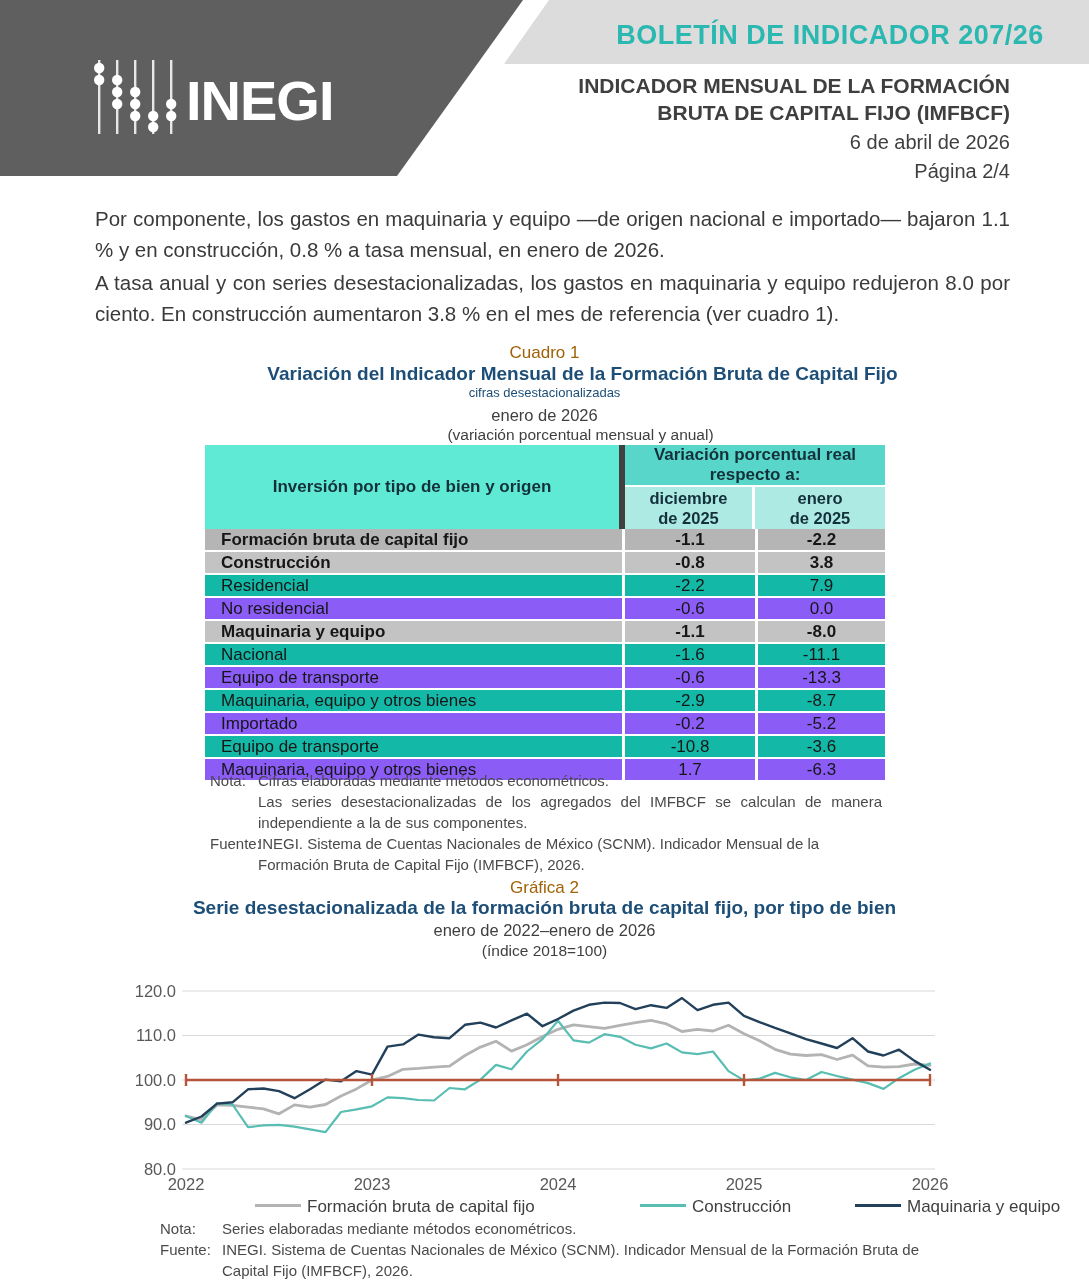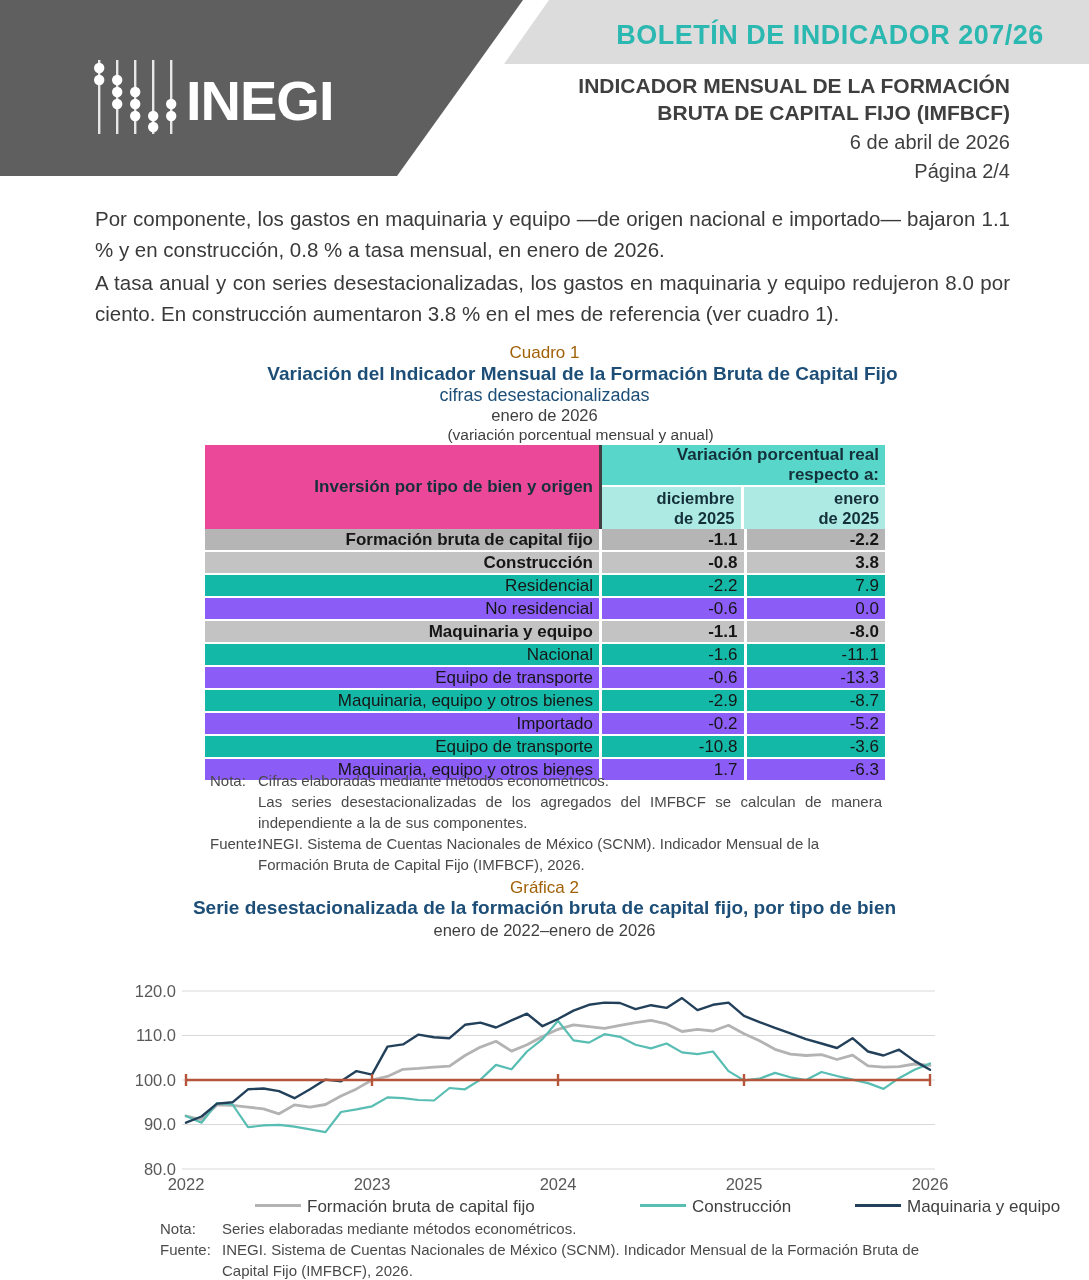--- a/index.html
+++ b/index.html
@@ -18,30 +18,30 @@
   .hdr-title .t{font-size:21px;font-weight:bold;color:#3f3f3f;line-height:27px;}
   .hdr-title .d{font-size:20px;color:#3f3f3f;line-height:26px;margin-top:3px;}
   .logo-svg{left:92px;top:56px;}
 
   
   .para{left:95px;width:915px;font-size:20.5px;line-height:31px;text-align:justify;color:#3a3a3a;}
 
   
   .c-lab{width:1089px;text-align:center;font-size:17px;color:#a16207;}
   .c-title{width:1089px;text-align:center;font-size:19px;font-weight:bold;color:#1d4e77;}
-  .c-sub-blue{width:1089px;text-align:center;font-size:18px;color:#1d4e77;}
+  .c-sub-blue{width:1089px;text-align:center;font-size:13px;color:#1d4e77;}
   .c-sub{width:1089px;text-align:center;font-size:16.5px;color:#3f3f3f;}
   .c-sub-sm{width:1089px;text-align:center;font-size:15.5px;color:#3f3f3f;}
 
   
   table.cuadro{left:205px;top:445px;position:absolute;width:680px;border-collapse:separate;
                border-spacing:0;font-size:17px;color:#161616;table-layout:fixed;}
-  table.cuadro th,table.cuadro td{padding:0 6px;text-align:right;}
-  .th-main{width:382px;background:#ec4899;font-weight:bold;text-align:center;vertical-align:middle;
-           border-right:3px solid #404040;font-size:17px;color:#14303a;}
+  table.cuadro th,table.cuadro td{padding:0 16px;}
+  .th-main{width:382px;background:#5eead4;font-weight:bold;text-align:center;vertical-align:middle;
+           border-right:6px solid #404040;font-size:17px;color:#14303a;}
   .th-band{background:#57d6c9;font-weight:bold;text-align:center;height:26px;font-size:17px;
            color:#14303a;border-bottom:2px solid #fff;}
   .th-sub{background:#aceae3;font-weight:bold;text-align:center;height:42px;line-height:20px;
           font-size:16.5px;color:#14303a;}
   .th-sub.first{border-right:3px solid #fff;}
   table.cuadro td{height:21px;border-bottom:2px solid #fff;}
   .c-label{text-align:left;border-right:3px solid #fff;}
   .c-val{text-align:center;width:147px;}
   .c-val + .c-val{border-left:3px solid #fff;}
   tr.r-total td{background:#b5b5b5;font-weight:bold;}
@@ -194,20 +194,21 @@
     <span class="note-lbl">Nota:</span>
     <div class="note-txt" style="left:48px;top:0;width:624px;">Cifras elaboradas mediante métodos econométricos.</div>
     <div class="note-txt" style="left:48px;top:21px;width:624px;text-align:justify;">Las series desestacionalizadas de los agregados del IMFBCF se calculan de manera independiente a la de sus componentes.</div>
     <span class="note-lbl" style="top:63px;">Fuente:</span>
     <div class="note-txt" style="left:48px;top:63px;width:624px;">INEGI. Sistema de Cuentas Nacionales de México (SCNM). Indicador Mensual de la Formación Bruta de Capital Fijo (IMFBCF), 2026.</div>
   </div>
 
   <div class="abs c-lab" style="top:878px;">Gráfica 2</div>
   <div class="abs c-title" style="top:897px;">Serie desestacionalizada de la formación bruta de capital fijo, por tipo de bien</div>
   <div class="abs c-sub" style="top:921px;">enero de 2022–enero de 2026</div>
+  <div class="abs c-sub-sm" style="top:942px;">(índice 2018=100)</div>
 
   <svg class="abs chart-svg" width="1089" height="235" viewBox="0 0 1089 235">
       <line x1="182" y1="21" x2="935" y2="21" stroke="#d9d9d9" stroke-width="1.2"></line>
       <text x="176" y="26.5" text-anchor="end" fill="#595959" font-size="16.5" font-family="Liberation Sans, sans-serif">120.0</text>
       <line x1="182" y1="65.5" x2="935" y2="65.5" stroke="#d9d9d9" stroke-width="1.2"></line>
       <text x="176" y="71" text-anchor="end" fill="#595959" font-size="16.5" font-family="Liberation Sans, sans-serif">110.0</text>
       <line x1="182" y1="110" x2="935" y2="110" stroke="#d9d9d9" stroke-width="1.2"></line>
       <text x="176" y="115.5" text-anchor="end" fill="#595959" font-size="16.5" font-family="Liberation Sans, sans-serif">100.0</text>
       <line x1="182" y1="154.5" x2="935" y2="154.5" stroke="#d9d9d9" stroke-width="1.2"></line>
       <text x="176" y="160" text-anchor="end" fill="#595959" font-size="16.5" font-family="Liberation Sans, sans-serif">90.0</text>

